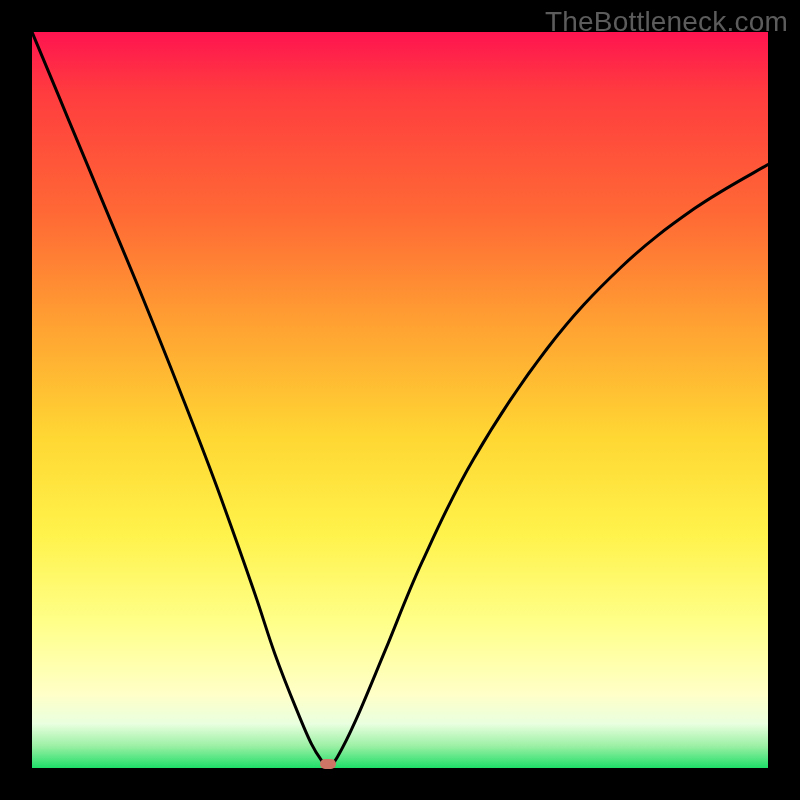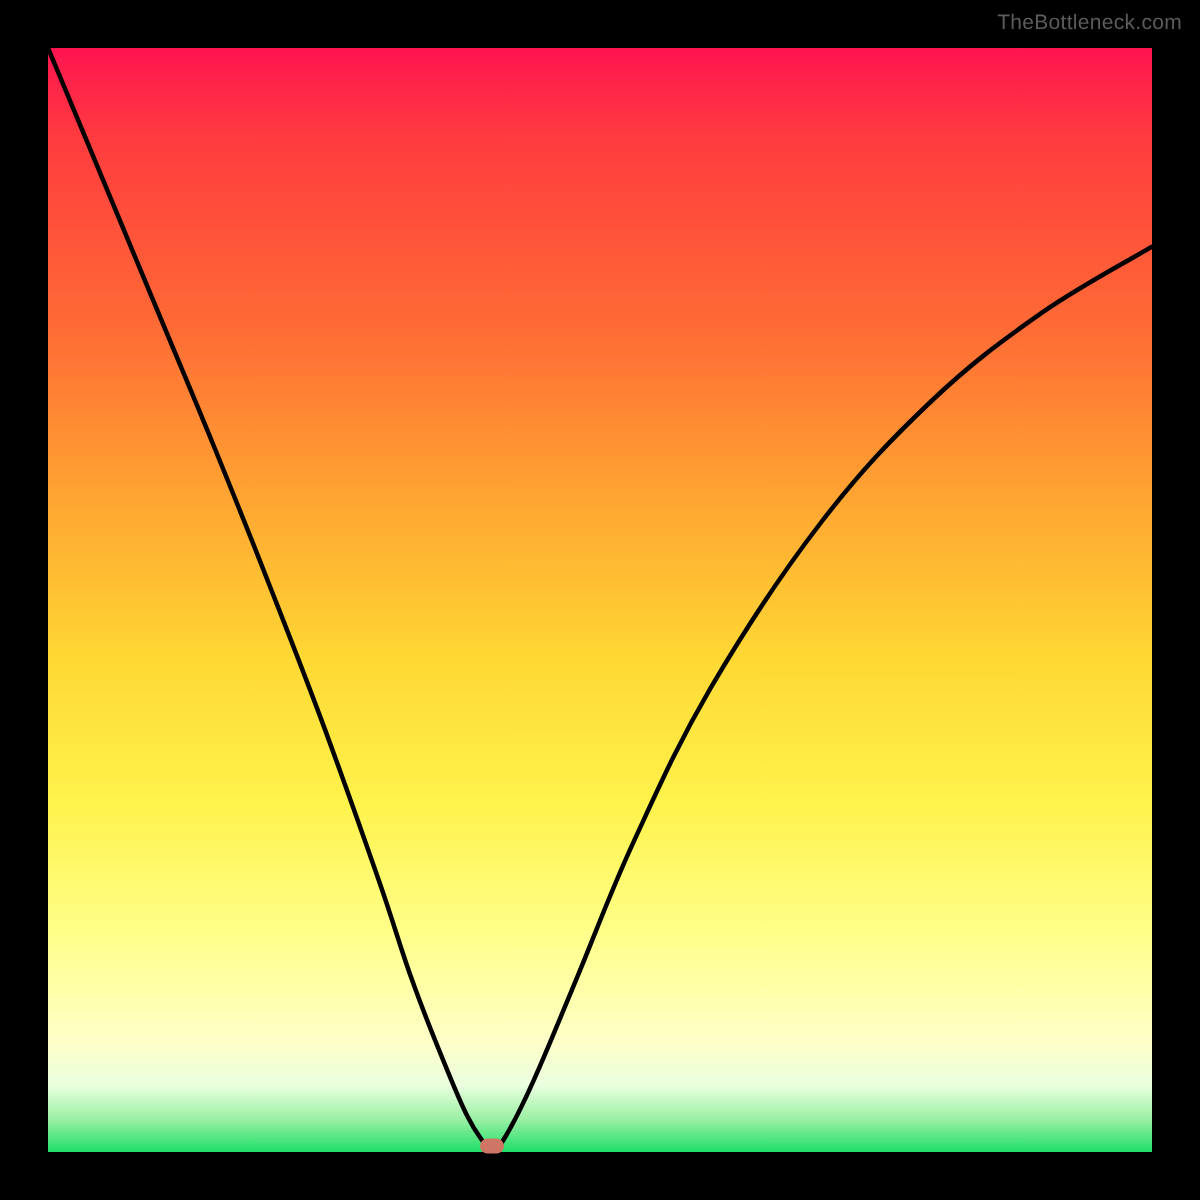--- a/index.html
+++ b/index.html
@@ -39,21 +39,21 @@
       #e9ffdf 94%,
       #9cf0a5 97%,
       #1ede68 100%
     );
   }
   .attrib {
     position: absolute;
     top: 6px;
     right: 12px;
     color: #5c5c5c;
-    font-size: 14px;
+    font-size: 28px;
     letter-spacing: 0.2px;
     user-select: none;
   }
   svg.curve {
     position: absolute;
     left: 0;
     top: 0;
     width: 736px;
     height: 736px;
   }

